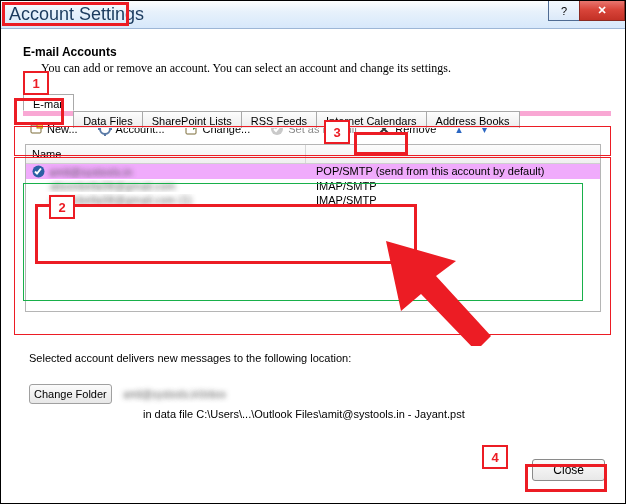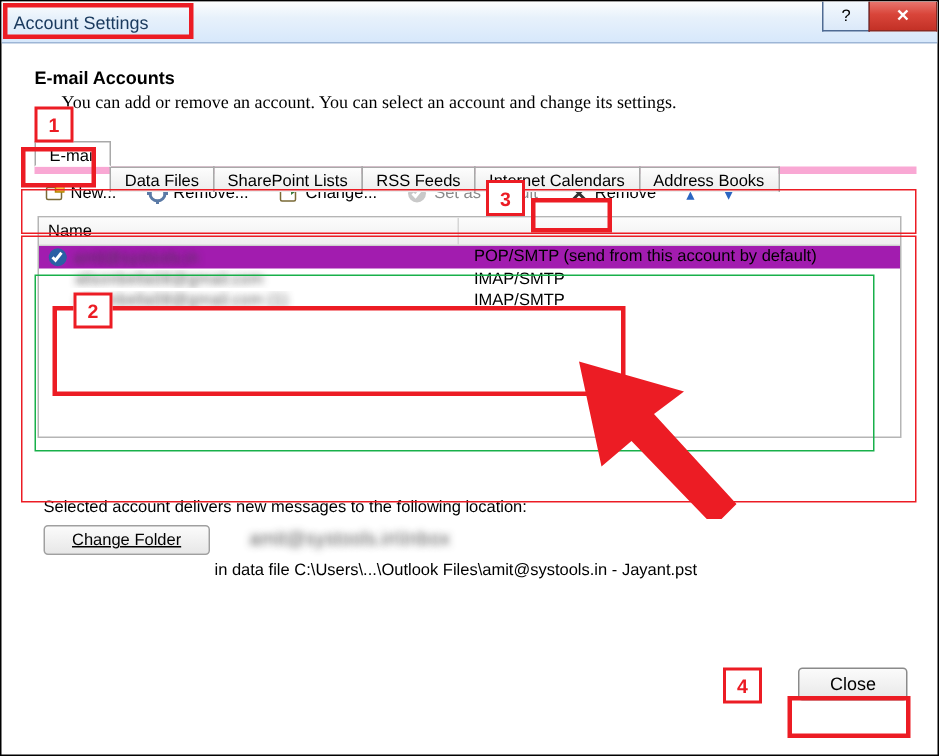--- a/index.html
+++ b/index.html
@@ -16,21 +16,21 @@
   }
   .titlebar {
     height: 28px;
     background: linear-gradient(#fdfefe, #e7f1fb 40%, #d7e8fb);
     border-bottom: 1px solid #9db6d6;
     display: flex;
     align-items: center;
     padding-left: 8px;
     position: relative;
   }
-  .titlebar .title { color: #1a3a5e; font-size: 12px; }
+  .titlebar .title { color: #1a3a5e; font-size: 18px; }
   .winbtns { position: absolute; right: 0; top: 0; display: flex; }
   .winbtn {
     width: 32px; height: 20px;
     border: 1px solid #4f6b93;
     border-top: none;
     margin-left: -1px;
     display: flex; align-items: center; justify-content: center;
     font-size: 11px;
     background: linear-gradient(#f3f8fd,#dbe9f9);
   }
@@ -78,21 +78,21 @@
     padding: 6px 0 6px 14px;
     font-size: 11px;
   }
   .tbtn { display: flex; align-items: center; gap: 4px; cursor: default; }
   .tbtn .ic { width: 14px; height: 14px; display:inline-flex; align-items:center; justify-content:center; }
   .disabled { color: #8a8a8a; }
   .arrow-up, .arrow-down { color:#2a66c2; font-size:11px; }
   .listwrap {
     border: 1px solid #b5b5b5;
     margin: 2px 10px 0 10px;
-    height: 148px;
+    height: 168px;
     background: #fff;
     position: relative;
     overflow: hidden;
   }
   .listhead {
     display: flex;
     background: linear-gradient(#fcfcfc,#efefef);
     border-bottom: 1px solid #cfcfcf;
     font-size: 11px;
   }
@@ -100,45 +100,44 @@
     padding: 3px 6px;
     border-right: 1px solid #d6d6d6;
   }
   .col-name { width: 280px; }
   .col-type { flex: 1; }
   .row {
     display: flex;
     font-size: 11px;
     padding: 1px 0;
   }
-  .row.sel { background: #a21caf; }
+  .row.sel { background: #f0abfc; }
   .row .c1 { width: 288px; padding-left: 6px; display:flex; align-items:center; gap:4px; white-space:nowrap; overflow:hidden;}
   .row .c2 { flex: 1; padding-left: 2px; white-space:nowrap; }
   .check-ic svg { display:block; }
   .blur { color: transparent; text-shadow: 0 0 5px rgba(60,60,60,0.85); }
   .footer-text {
-    margin: 40px 0 6px 14px;
+    margin: 40px 0 20px 14px;
     font-size: 11px;
   }
   .change-folder {
     display:inline-block;
     border: 1px solid #a0a0a0;
     border-radius: 3px;
-    padding: 3px 18px;
+    padding: 3px 4px;
     background: linear-gradient(#fbfbfb,#e7e7e7);
     font-size: 11px;
     margin-left: 14px;
-    text-decoration: underline;
-  }
-  .loc-line { font-size:13px; margin-left: 23px; display:inline-block; }
+  }
+  .loc-line { font-size:10px; margin-left: 8px; display:inline-block; }
   .loc-line2 { font-size:11px; margin: 4px 0 16px 128px; }
   .close-btn {
     position: absolute;
     right: 20px;
-    bottom: 36px;
+    bottom: 22px;
     border: 1px solid #8a8a8a;
     border-radius: 3px;
     padding: 3px 20px;
     background: linear-gradient(#fbfbfb,#e8e8e8);
     font-size: 12px;
   }
 
   
   .ann-box {
     position: absolute;
@@ -209,21 +208,21 @@
     <span class="tbtn">
       <span class="ic">
         <svg width="14" height="14">
             <circle cx="7" cy="7" r="5" fill="none" stroke="#5a7aa6" stroke-width="2"></circle>
             <rect x="6" y="0" width="2" height="3" fill="#5a7aa6"></rect>
             <rect x="6" y="11" width="2" height="3" fill="#5a7aa6"></rect>
             <rect x="0" y="6" width="3" height="2" fill="#5a7aa6"></rect>
             <rect x="11" y="6" width="3" height="2" fill="#5a7aa6"></rect>
           </svg>
       </span>
-      <span>Remove...</span>
+      <span>Account...</span>
     </span>
     <span class="tbtn">
       <span class="ic">
         <svg width="14" height="14">
             <rect x="1" y="4" width="10" height="8" rx="1" fill="#fff" stroke="#7a6a36"></rect>
             <path d="M8 2 l4 3 l-4 3 z" fill="#3a7a3a"></path>
           </svg>
       </span>
       <span>Change...</span>
     </span>

